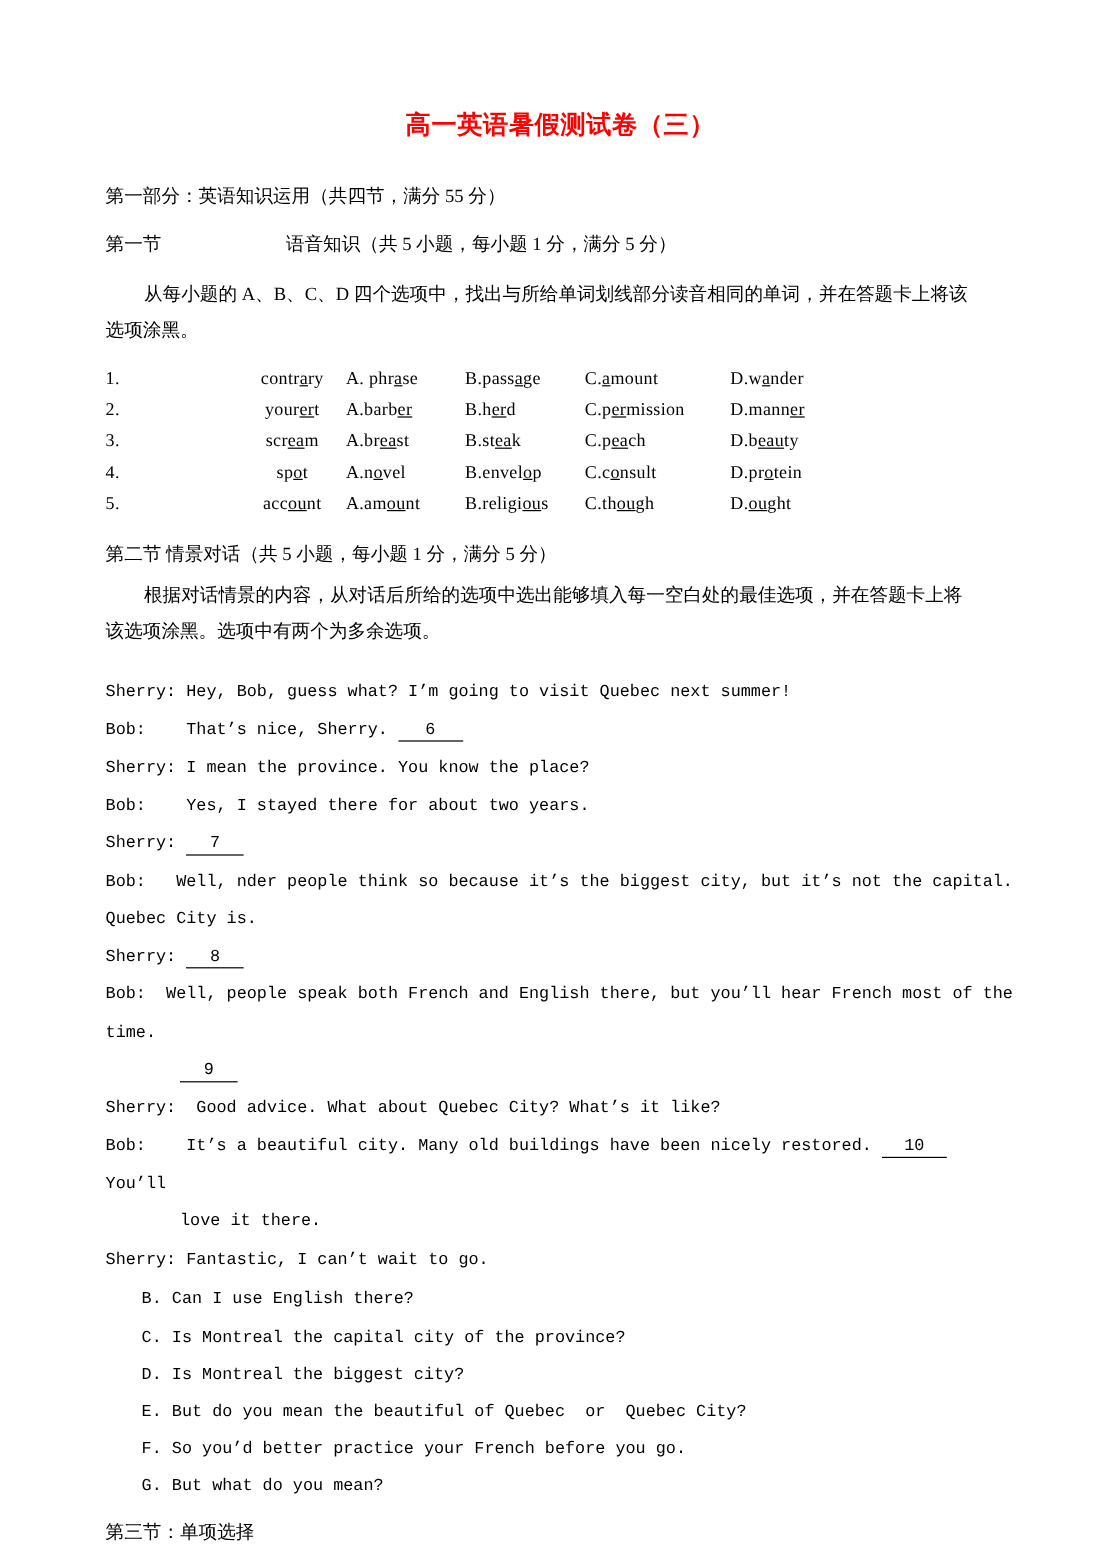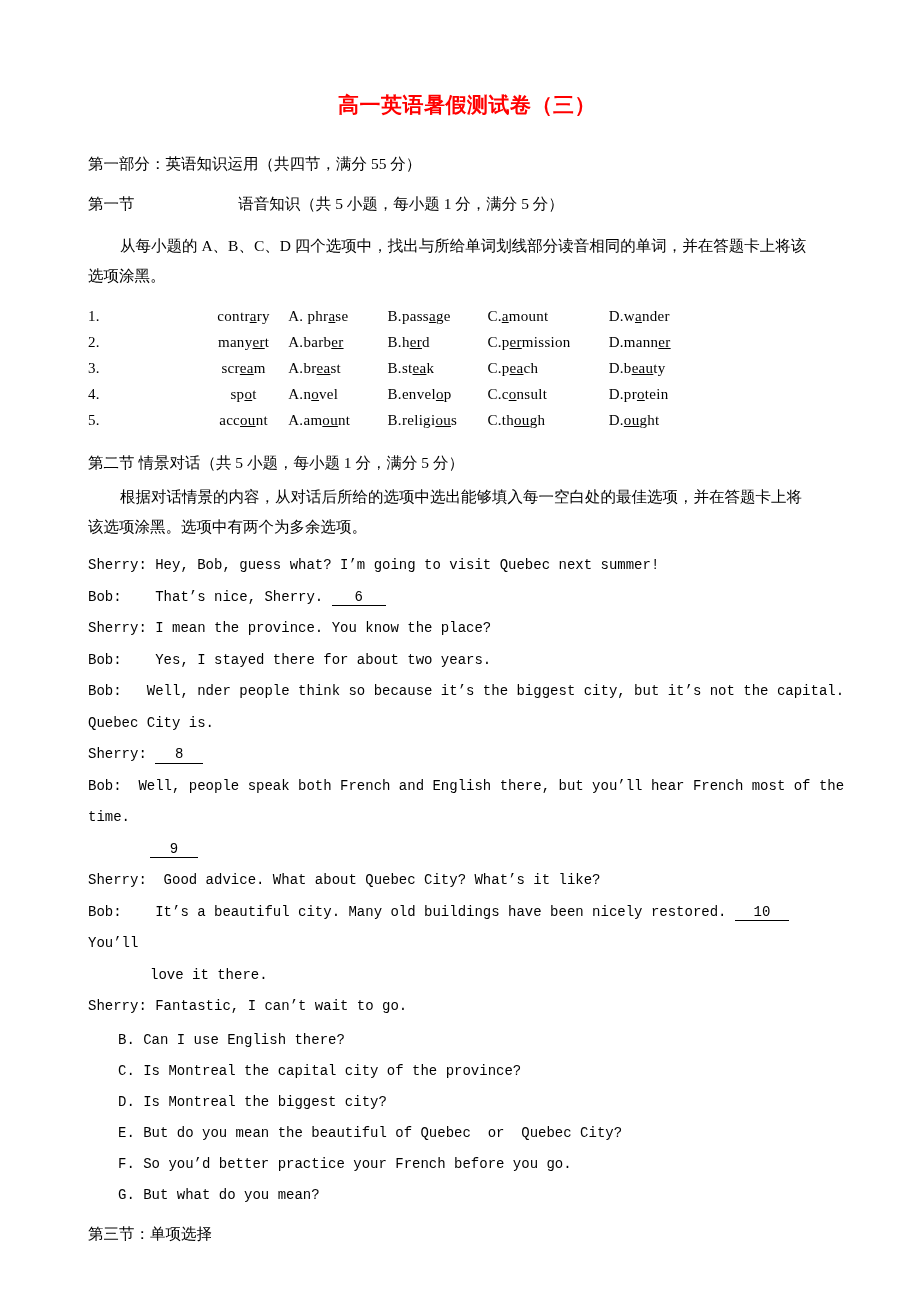--- a/index.html
+++ b/index.html
@@ -87,21 +87,21 @@
   .row-sec2 { margin-top: 14px; }
   .para-instr2 {
     margin-top: 8px;
     text-indent: 32px;
     line-height: 1.95;
     text-align: justify;
   }
 
   
   .dialogue {
-    margin-top: 8px;
+    margin-top: 20px;
     font-family: "Liberation Mono", "DejaVu Sans Mono", monospace;
     font-size: 14px;
     line-height: 2.25;
     letter-spacing: 0px;
   }
   .dlg-line {
     margin: 0;
     white-space: pre-wrap;
   }
   .blank {
@@ -153,21 +153,21 @@
         <tr>
           <td class="ph-num">1.</td>
           <td class="ph-stem"><span>contr</span><u>a</u><span>ry</span></td>
           <td class="ph-opt"><span>A.</span><span> phr</span><u>a</u><span>se</span></td>
           <td class="ph-opt"><span>B.</span><span>pass</span><u>a</u><span>ge</span></td>
           <td class="ph-opt wide"><span>C.</span><span></span><u>a</u><span>mount</span></td>
           <td class="ph-opt"><span>D.</span><span>w</span><u>a</u><span>nder</span></td>
         </tr>
         <tr>
           <td class="ph-num">2.</td>
-          <td class="ph-stem"><span>many</span><u>er</u><span>t</span></td>
+          <td class="ph-stem"><span>your</span><u>er</u><span>t</span></td>
           <td class="ph-opt"><span>A.</span><span>barb</span><u>er</u><span></span></td>
           <td class="ph-opt"><span>B.</span><span>h</span><u>er</u><span>d</span></td>
           <td class="ph-opt wide"><span>C.</span><span>p</span><u>er</u><span>mission</span></td>
           <td class="ph-opt"><span>D.</span><span>mann</span><u>er</u><span></span></td>
         </tr>
         <tr>
           <td class="ph-num">3.</td>
           <td class="ph-stem"><span>scr</span><u>ea</u><span>m</span></td>
           <td class="ph-opt"><span>A.</span><span>br</span><u>ea</u><span>st</span></td>
           <td class="ph-opt"><span>B.</span><span>st</span><u>ea</u><span>k</span></td>
@@ -201,20 +201,21 @@
     </div>
 
     <div class="dialogue">
       <div class="dlg-line">Sherry: Hey, Bob, guess what? I’m going to visit Quebec next summer!</div>
 
       <div class="dlg-line"><span>Bob:    That’s nice, Sherry. </span><span class="blank">6</span></div>
 
       <div class="dlg-line">Sherry: I mean the province. You know the place?</div>
       <div class="dlg-line">Bob:    Yes, I stayed there for about two years.</div>
 
+      <div class="dlg-line"><span>Sherry: </span><span class="blank narrow">7</span></div>
 
       <div class="dlg-line">Bob:   Well, nder people think so because it’s the biggest city, but it’s not the capital.</div>
       <div class="dlg-line">Quebec City is.</div>
 
       <div class="dlg-line"><span>Sherry: </span><span class="blank narrow">8</span></div>
 
       <div class="dlg-line">Bob:  Well, people speak both French and English there, but you’ll hear French most of the time.</div>
 
       <div class="dlg-line"><span class="indent-9"></span><span class="blank narrow">9</span></div>
 

